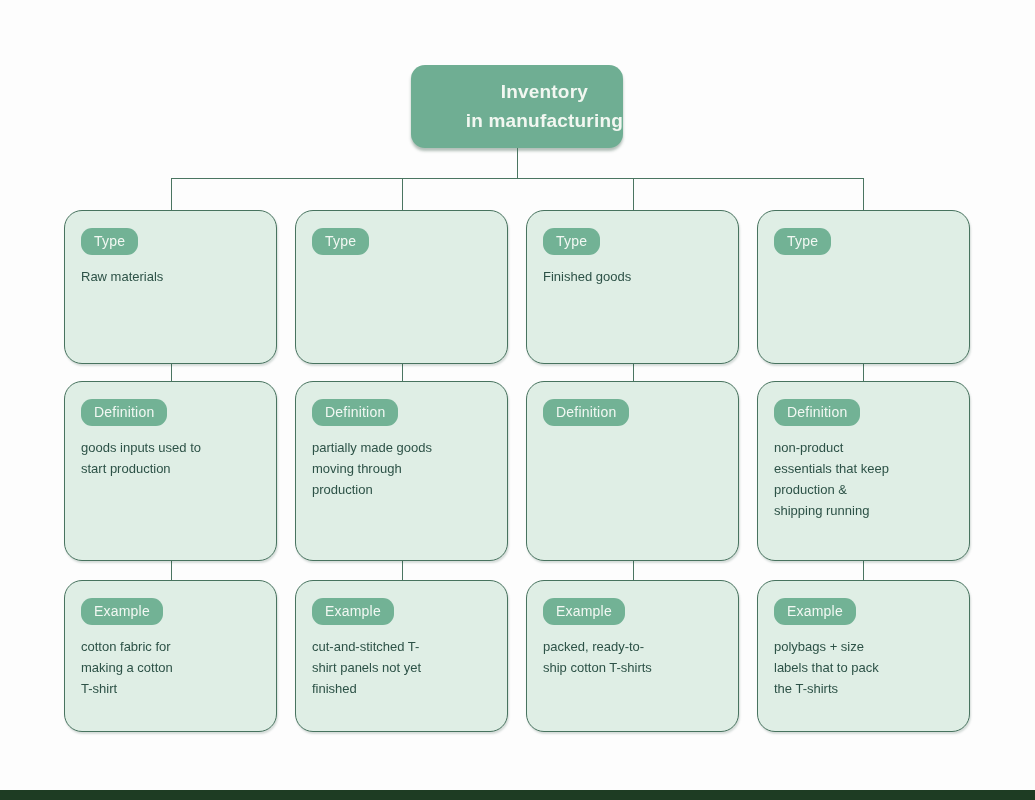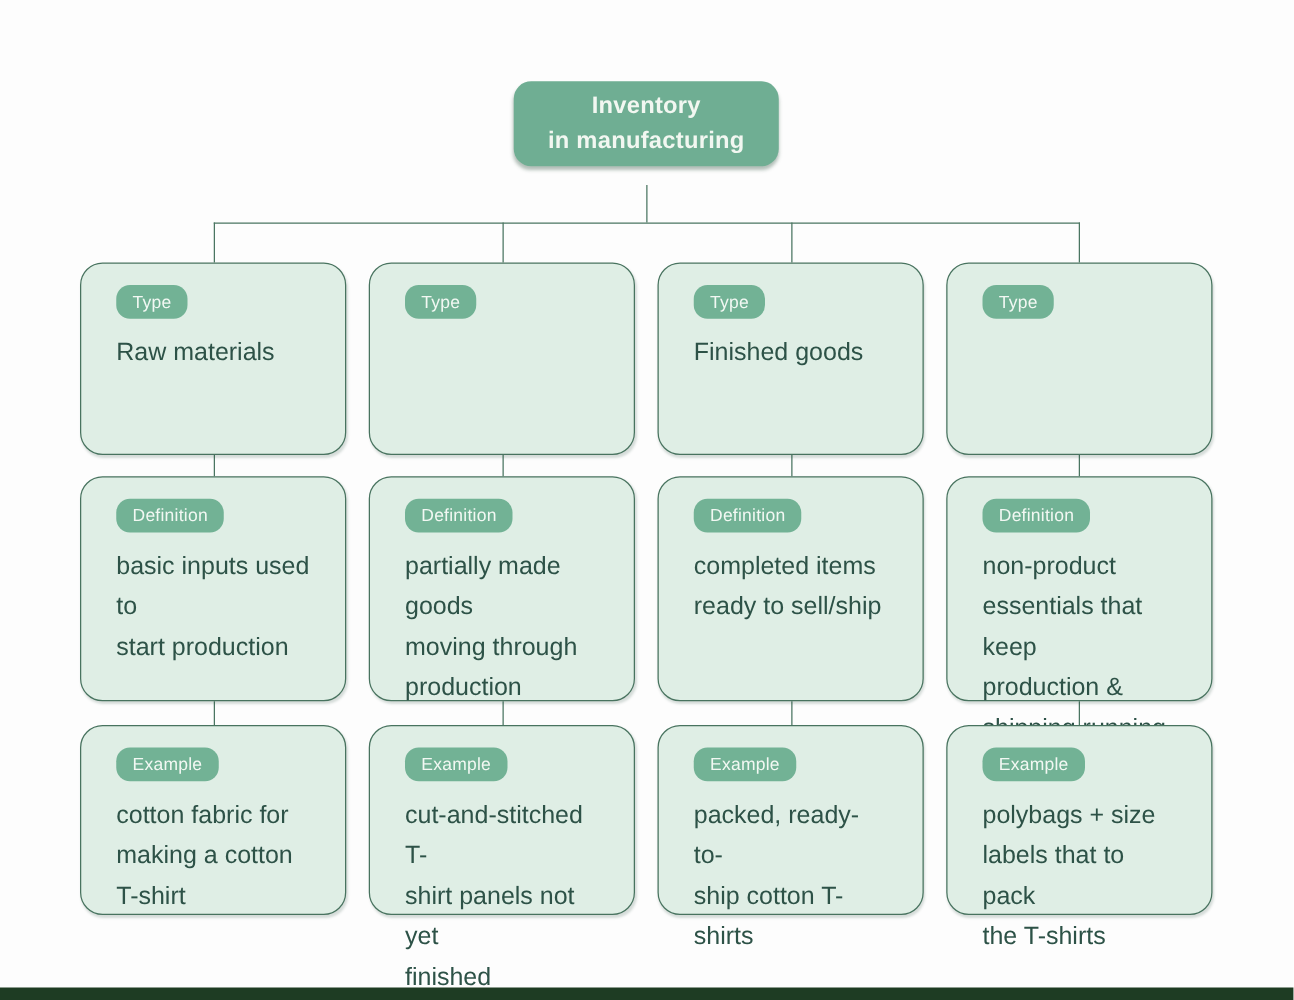--- a/index.html
+++ b/index.html
@@ -14,27 +14,27 @@
     height: 800px;
     background: #fdfdfd;
     overflow: hidden;
   }
   
   .root-node {
     position: absolute;
     left: 411px;
     top: 65px;
     width: 212px;
-    height: 68px;
+    height: 83px;
     background: #6fae93;
     border-radius: 14px;
     box-shadow: 0 3px 3px rgba(36,74,54,0.35);
     display: flex;
     align-items: center;
-    justify-content: center;
+    justify-content: flex-end;
     text-align: center;
   }
   .root-node .root-title {
     color: #f2f7f1;
     font-size: 19px;
     font-weight: 700;
     line-height: 1.5;
     white-space: pre-line;
     letter-spacing: 0.2px;
   }
@@ -46,37 +46,37 @@
   .line.v { width: 1px; }
   .line.h { height: 1px; }
   
   .card {
     position: absolute;
     width: 213px;
     background: #dfeee5;
     border: 1.2px solid #48735f;
     border-radius: 18px;
     box-sizing: border-box;
-    padding: 17px 28px;
+    padding: 17px 16px;
     box-shadow: 1px 2px 2px rgba(36,74,54,0.18);
   }
   .badge {
     display: inline-block;
     background: #72b295;
     color: #f2f8f3;
     font-size: 14px;
     line-height: 1;
     padding: 6px 13px 7px;
     border-radius: 11px;
     letter-spacing: 0.2px;
   }
   .card-text {
     margin-top: 11px;
     color: #2d5247;
-    font-size: 20px;
+    font-size: 13px;
     line-height: 1.62;
     white-space: pre-line;
   }
   
   .footer-bar {
     position: absolute;
     left: 0;
     bottom: 0;
     width: 1035px;
     height: 10px;
@@ -120,33 +120,31 @@
   <div class="card" style="left:526px; top:210px; height:154px;">
     <span class="badge">Type</span>
     <div class="card-text">Finished goods</div>
   </div>
   <div class="card" style="left:757px; top:210px; height:154px;">
     <span class="badge">Type</span>
   </div>
 
   <div class="card" style="left:64px; top:381px; height:180px;">
     <span class="badge">Definition</span>
-    <div class="card-text">basic inputs used to
+    <div class="card-text">goods inputs used to
 start production</div>
   </div>
   <div class="card" style="left:295px; top:381px; height:180px;">
     <span class="badge">Definition</span>
     <div class="card-text">partially made goods
 moving through
 production</div>
   </div>
   <div class="card" style="left:526px; top:381px; height:180px;">
     <span class="badge">Definition</span>
-    <div class="card-text">completed items
-ready to sell/ship</div>
   </div>
   <div class="card" style="left:757px; top:381px; height:180px;">
     <span class="badge">Definition</span>
     <div class="card-text">non-product
 essentials that keep
 production &amp;
 shipping running</div>
   </div>
 
   <div class="card" style="left:64px; top:580px; height:152px;">

